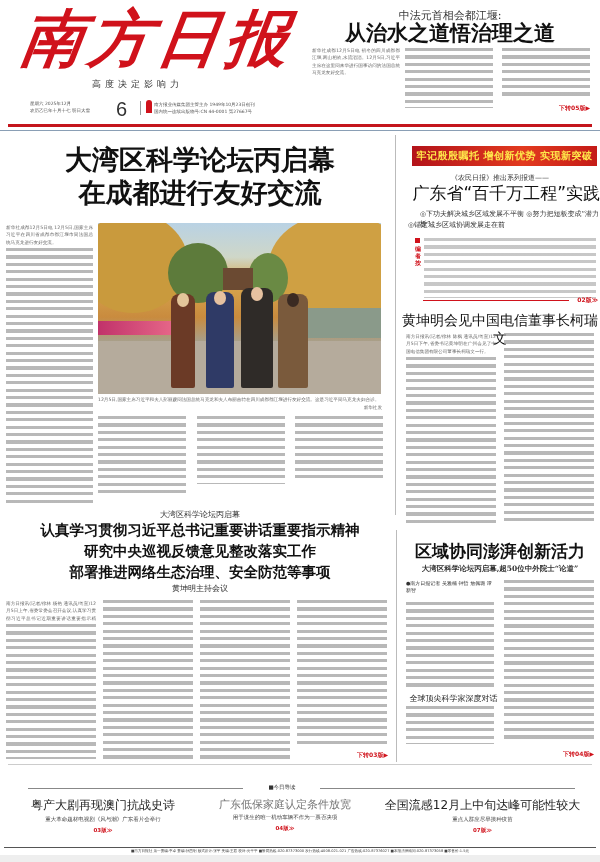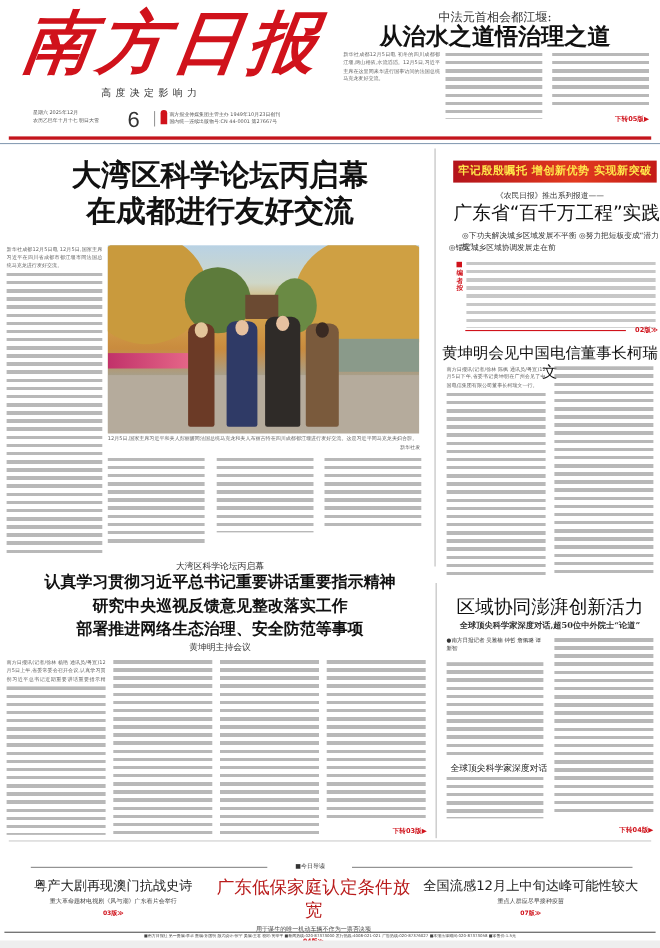--- a/index.html
+++ b/index.html
@@ -114,41 +114,41 @@
 
 <div class="abs fine" style="left:6px;top:600px;width:90px;height:22px">南方日报讯(记者/徐林 杨艳 通讯员/粤宣)12月5日上午,省委常委会召开会议,认真学习贯彻习近平总书记近期重要讲话重要指示精神。</div>
 <div class="abs lines" style="left:6px;top:624px;width:90px;height:135px"></div>
 <div class="abs lines" style="left:103px;top:600px;width:90px;height:159px"></div>
 <div class="abs lines" style="left:200px;top:600px;width:90px;height:159px"></div>
 <div class="abs lines" style="left:297px;top:600px;width:90px;height:148px"></div>
 <div class="abs more" style="left:330px;top:751px;width:58px">下转03版▶</div>
 
 <div class="abs grayrule" style="left:396px;top:530px;width:1px;height:232px"></div>
 
-<div class="abs hl" style="left:400px;top:540px;width:200px;font-size:17px;font-weight:normal">区域协同澎湃创新活力</div>
-<div class="abs sub" style="left:400px;top:564px;width:200px;font-size:7.5px;font-family:'DejaVu Serif',serif;font-weight:bold">全球顶尖科学家深度对话,超50位中外院士“论道”</div>
+<div class="abs hl" style="left:400px;top:540px;width:200px;font-size:17px;font-weight:bold">区域协同澎湃创新活力</div>
+<div class="abs sub" style="left:400px;top:564px;width:200px;font-size:7.5px;font-family:'DejaVu Serif',serif;font-weight:bold">大湾区科学论坛丙启幕,超50位中外院士“论道”</div>
 <div class="abs" style="left:406px;top:580px;width:88px;font-size:5px;line-height:7px;color:#333">●南方日报记者 吴雅楠 钟哲 詹佩璐 谭新智</div>
 <div class="abs lines" style="left:406px;top:602px;width:88px;height:88px"></div>
 <div class="abs" style="left:406px;top:693px;width:95px;font-size:8px;color:#222;text-align:center">全球顶尖科学家深度对话</div>
 <div class="abs lines" style="left:406px;top:706px;width:88px;height:38px"></div>
 <div class="abs lines" style="left:504px;top:580px;width:90px;height:160px"></div>
 <div class="abs more" style="left:530px;top:750px;width:64px">下转04版▶</div>
 
 <div class="abs redrule" style="top:764px;height:1px;background:#ccc"></div>
 <div class="abs grayrule" style="left:28px;top:788px;width:215px;background:#888"></div>
 <div class="abs" style="left:247px;top:784px;width:70px;font-size:5.5px;color:#333;text-align:center">■今日导读</div>
 <div class="abs grayrule" style="left:320px;top:788px;width:255px;background:#888"></div>
 
 <div class="abs" style="left:8px;top:797px;width:190px;text-align:center">
   <div style="font-size:12px;color:#222">粤产大剧再现澳门抗战史诗</div>
   <div style="font-size:5.5px;color:#444;margin-top:2px">重大革命题材电视剧《风与潮》广东看片会举行</div>
   <div style="font-size:5.5px;color:#d0121b;margin-top:4px;font-weight:bold">03版≫</div>
 </div>
 <div class="abs" style="left:190px;top:797px;width:190px;text-align:center">
-  <div style="font-size:16px;color:#b91c1c">广东低保家庭认定条件放宽</div>
+  <div style="font-size:11px;color:#737373">广东低保家庭认定条件放宽</div>
   <div style="font-size:5.5px;color:#444;margin-top:2px">用于谋生的唯一机动车辆不作为一票否决项</div>
   <div style="font-size:5.5px;color:#d0121b;margin-top:4px;font-weight:bold">04版≫</div>
 </div>
 <div class="abs" style="left:370px;top:797px;width:225px;text-align:center">
   <div style="font-size:12px;color:#222">全国流感12月上中旬达峰可能性较大</div>
   <div style="font-size:5.5px;color:#444;margin-top:2px">重点人群应尽早接种疫苗</div>
   <div style="font-size:5.5px;color:#d0121b;margin-top:4px;font-weight:bold">07版≫</div>
 </div>
 
 <div class="abs grayrule" style="left:4px;top:847px;width:592px;background:#555"></div>

